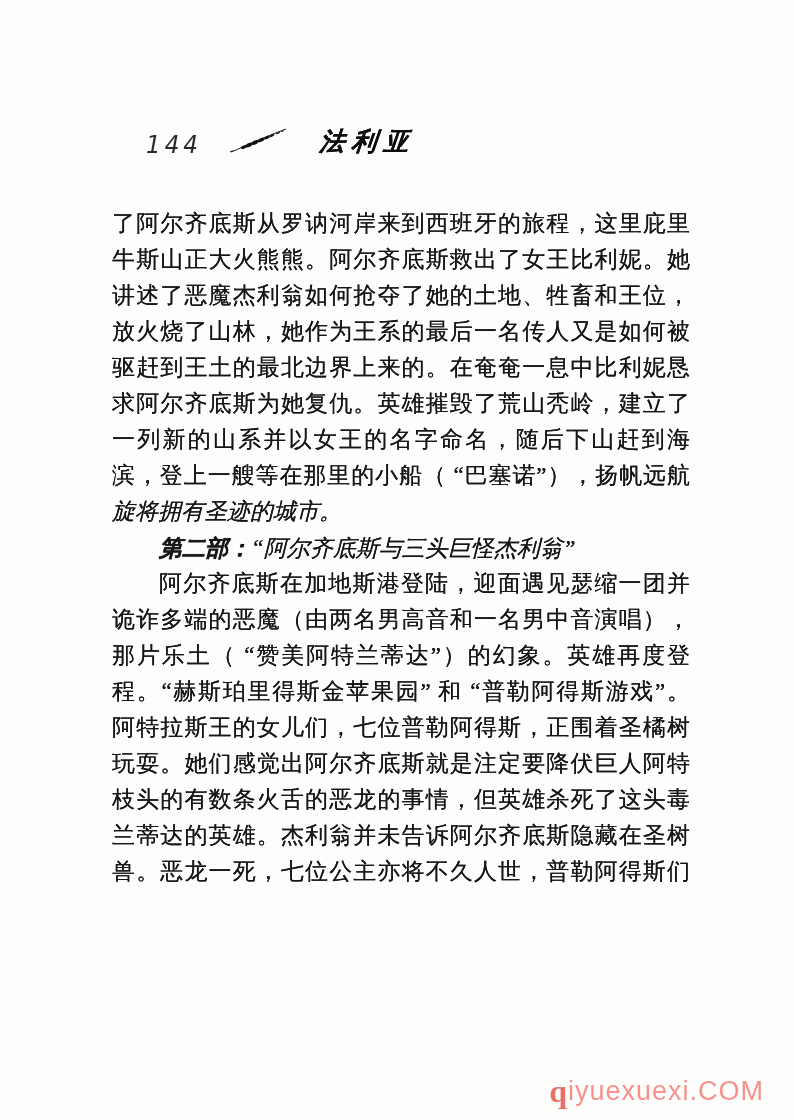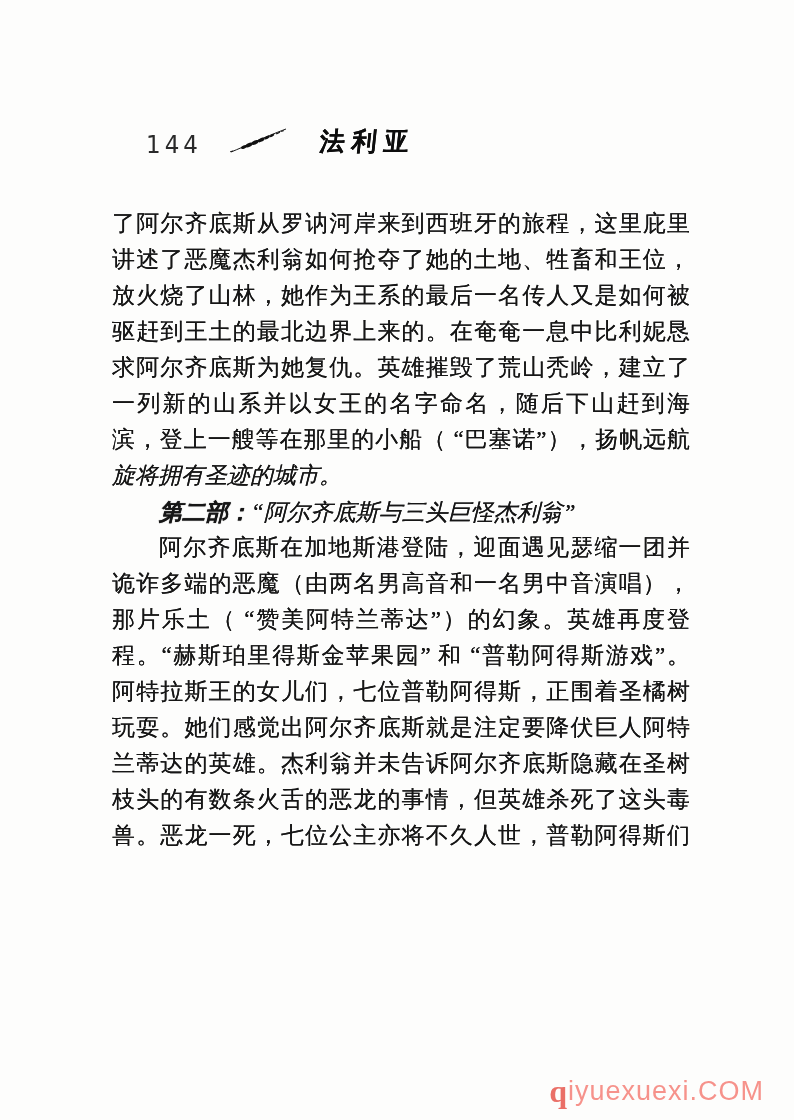--- a/index.html
+++ b/index.html
@@ -10,20 +10,21 @@
     background:#fdfdfc;
     font-family:"Liberation Serif","DejaVu Serif",serif;
     color:#161616;
     overflow:hidden;
   }
   
   .header{
     position:absolute;top:122px;left:146px;
     display:flex;align-items:flex-end;gap:26px;
     height:36px;
+    font-style:italic;
   }
   .page-number{
     font-size:23px;letter-spacing:4px;color:#2a2a2a;
     font-family:"DejaVu Sans","Liberation Sans",sans-serif;
     transform:scaleY(1.05);
   }
   .flourish{width:66px;height:30px;margin-bottom:2px;}
   .running-title{
     font-size:25px;font-weight:bold;letter-spacing:7px;
     color:#0d0d0d;
@@ -84,40 +85,41 @@
           <rect x="53" y="4.8" width="3" height="1" transform="rotate(-20 54 5)"></rect>
           <rect x="2" y="25" width="3" height="1" transform="rotate(-18 3 25)"></rect>
         </g>
       </svg>
     </span>
     <span class="running-title">法利亚</span>
   </div>
 
   <div class="textblock">
     <div class="line">了阿尔齐底斯从罗讷河岸来到西班牙的旅程，这里庇里</div>
+    <div class="line">牛斯山正大火熊熊。阿尔齐底斯救出了女王比利妮。她</div>
     <div class="line">讲述了恶魔杰利翁如何抢夺了她的土地、牲畜和王位，</div>
     <div class="line">放火烧了山林，她作为王系的最后一名传人又是如何被</div>
     <div class="line">驱赶到王土的最北边界上来的。在奄奄一息中比利妮恳</div>
     <div class="line">求阿尔齐底斯为她复仇。英雄摧毁了荒山秃岭，建立了</div>
     <div class="line">一列新的山系并以女王的名字命名，随后下山赶到海</div>
     <div class="line">滨，登上一艘等在那里的小船（ “巴塞诺”），扬帆远航</div>
     <div class="line short">旋将拥有圣迹的城市。</div>
 
     <div class="line short indent">
       <span class="heading-bold">第二部：</span><span>“阿尔齐底斯与三头巨怪杰利翁”</span>
     </div>
 
     <div class="line indent">阿尔齐底斯在加地斯港登陆，迎面遇见瑟缩一团并</div>
     <div class="line">诡诈多端的恶魔（由两名男高音和一名男中音演唱），</div>
     <div class="line">那片乐土（ “赞美阿特兰蒂达”）的幻象。英雄再度登</div>
     <div class="line">程。“赫斯珀里得斯金苹果园” 和 “普勒阿得斯游戏”。</div>
     <div class="line">阿特拉斯王的女儿们，七位普勒阿得斯，正围着圣橘树</div>
     <div class="line">玩耍。她们感觉出阿尔齐底斯就是注定要降伏巨人阿特</div>
+    <div class="line">枝头的有数条火舌的恶龙的事情，但英雄杀死了这头毒</div>
     <div class="line">兰蒂达的英雄。杰利翁并未告诉阿尔齐底斯隐藏在圣树</div>
-    <div class="line">枝头的有数条火舌的恶龙的事情，但英雄杀死了这头毒</div>
     <div class="line">兽。恶龙一死，七位公主亦将不久人世，普勒阿得斯们</div>
   </div>
 
   <div class="watermark" style="color: rgb(246, 146, 139);">
     <span class="wm-q" style="color: rgb(234, 111, 103);">q</span><span>iyuexuexi</span><span>.COM</span>
   </div>
 
 </div>
 
 </body></html>

